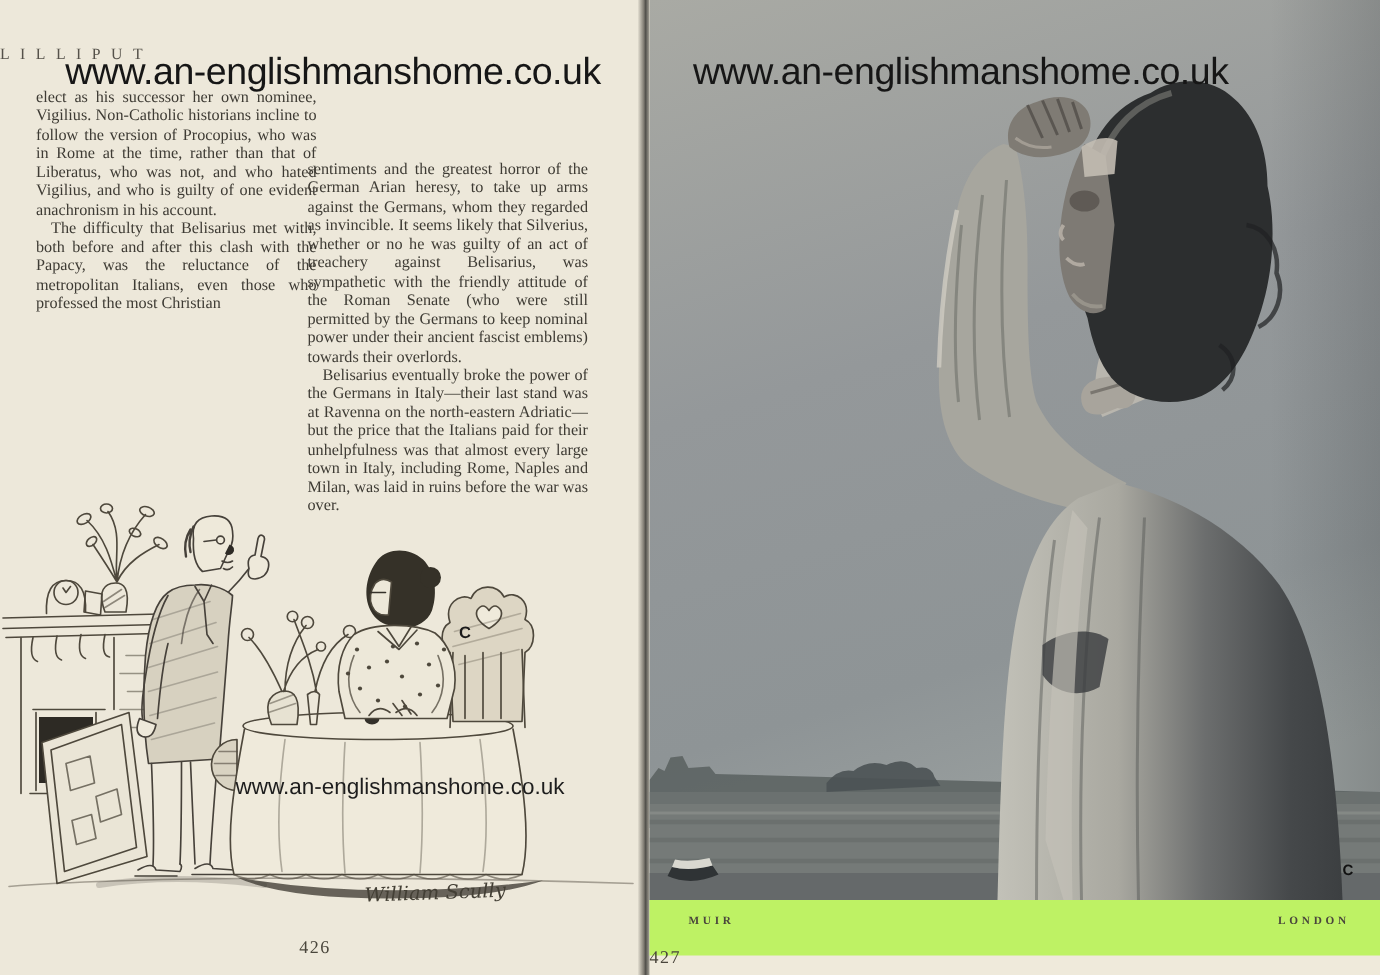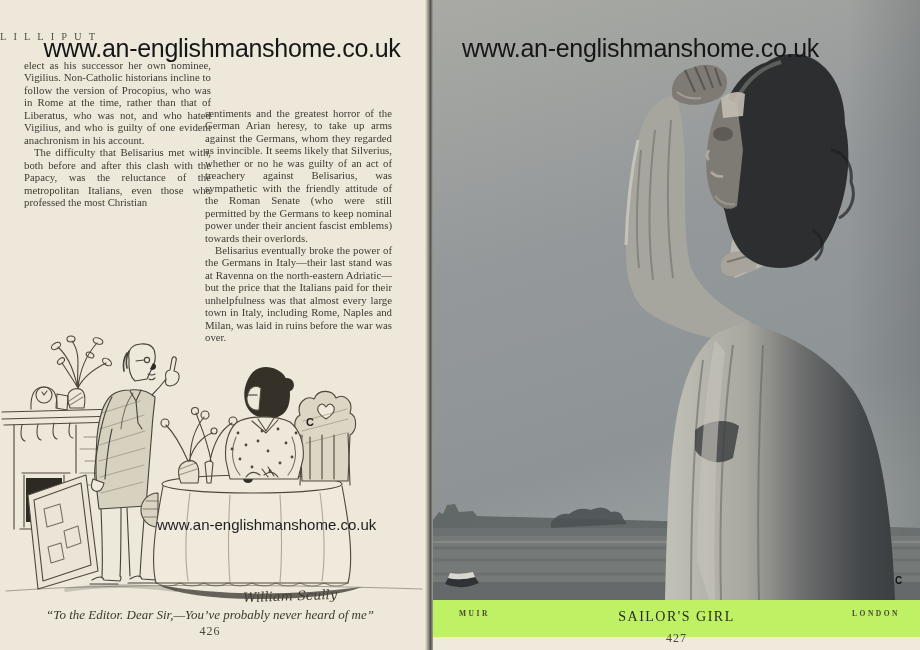--- a/index.html
+++ b/index.html
@@ -40,21 +40,21 @@
       letter-spacing:-0.3px;transform:translateX(-36px);}
   .photo-c{position:absolute;left:462px;top:575px;font-size:10px;font-weight:700;color:#111;
       font-family:"Liberation Sans","DejaVu Sans",sans-serif;}
   .strip{position:absolute;left:0;top:600px;width:487px;height:37px;background:#bef264;}
   .credit{position:absolute;top:9px;font-size:7.5px;font-weight:700;letter-spacing:2.5px;
       color:#4a463c;}
   .credit.muir{left:26px;}
   .credit.london{right:20px;padding-left:40px;}
   .photo-title{position:absolute;top:9px;left:0;width:487px;text-align:center;font-size:14px;
       letter-spacing:1.5px;color:#2b2923;}
-  .pagenum-r{position:absolute;top:31px;left:0;width:487px;text-align:center;font-size:12px;
+  .pagenum-r{position:absolute;top:31px;left:0;width:487px;text-align:left;font-size:12px;
       letter-spacing:1px;color:#4a463c;}
 </style>
 </head>
 <body>
 
 <div id="stage">
 
   <div class="page-left">
     <div class="wm wm-left">www.an-englishmanshome.co.uk</div>
     <div class="mag-title">LILLIPUT</div>
@@ -179,21 +179,20 @@
             <circle cx="270" cy="138" r="1.4"></circle>
           <circle cx="232" cy="116" r="1.4"></circle>
             <circle cx="296" cy="100" r="1.4"></circle>
         </g>
       </g>
     </svg>
 
     <div class="wm wm-cartoon">www.an-englishmanshome.co.uk</div>
     <div class="chair-letter">C</div>
     <div class="signature">William Scully</div>
-    <div class="caption">“To the Editor.  Dear Sir,—You’ve probably never heard of me”</div>
     <div class="pagenum">426</div>
   </div>
 
   <div class="gutter"></div>
 
   <div class="page-right">
     <svg class="photo" viewBox="0 0 487 600" preserveAspectRatio="none">
       <defs>
         <linearGradient id="sky" x1="0" y1="0" x2="0.25" y2="1">
           <stop offset="0" stop-color="#a9aaa4"></stop>
@@ -255,17 +254,16 @@
       <path d="M252 70 L262 92 M262 67 L272 90 M272 66 L280 88 M282 68 L288 86" stroke="#514e49" stroke-width="2" fill="none" opacity=".8"></path>
       <path d="M244 92 q10 8 24 6" stroke="#b0aba1" stroke-width="2" opacity=".7" fill="none"></path>
     </svg>
 
     <div class="wm wm-right">www.an-englishmanshome.co.uk</div>
     <div class="photo-c">C</div>
 
     <div class="strip">
       <div class="credit muir">MUIR</div>
       <div class="credit london">LONDON</div>
-      <div class="photo-title">SAILOR'S GIRL</div>
       <div class="pagenum-r">427</div>
     </div>
   </div>
 </div>
 
 </body></html>

